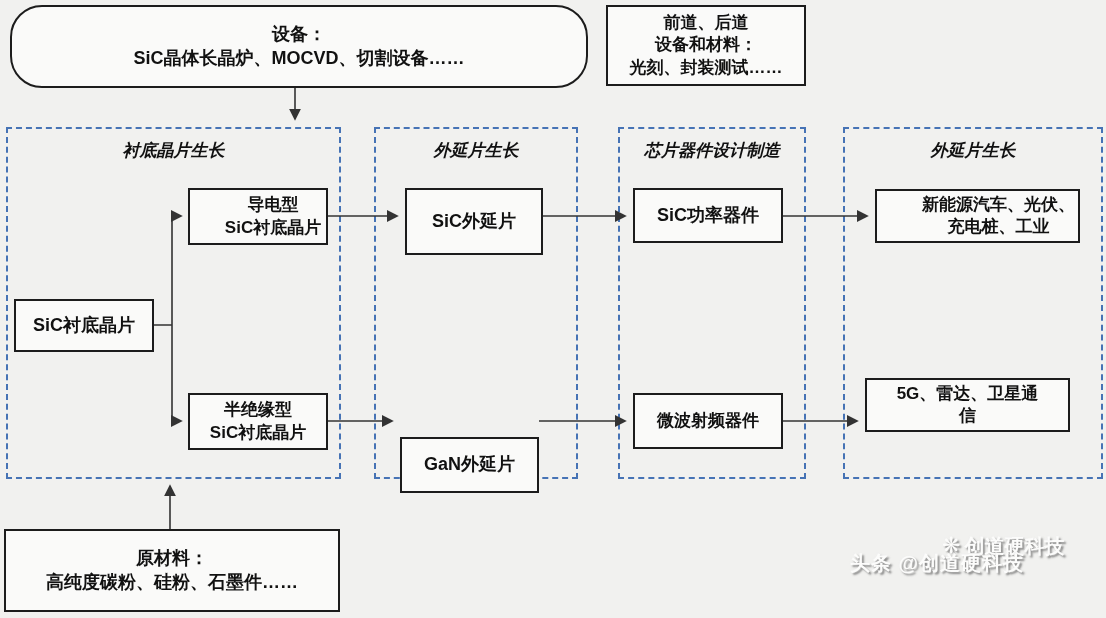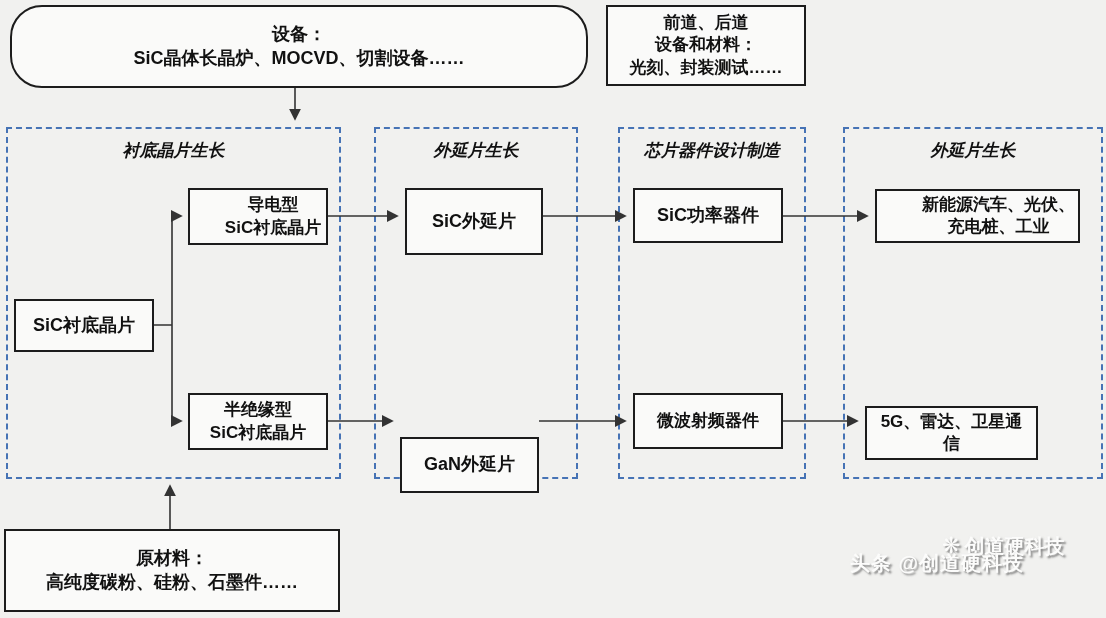--- a/index.html
+++ b/index.html
@@ -78,21 +78,21 @@
   <div class="box fs17" style="left:188px;top:188px;width:140px;height:57px;padding-left:30px;">导电型
 SiC衬底晶片</div>
   <div class="box fs17" style="left:188px;top:393px;width:140px;height:57px;">半绝缘型
 SiC衬底晶片</div>
   <div class="box fs18" style="left:405px;top:188px;width:138px;height:67px;">SiC外延片</div>
   <div class="box fs18" style="left:400px;top:393px;width:139px;height:56px;margin-top:44px;">GaN外延片</div>
   <div class="box fs17" style="left:633px;top:393px;width:150px;height:56px;">微波射频器件</div>
   <div class="box fs18" style="left:633px;top:188px;width:150px;height:55px;">SiC功率器件</div>
   <div class="box fs17" style="left:875px;top:189px;width:205px;height:54px;padding-left:42px;">新能源汽车、光伏、
 充电桩、工业</div>
-  <div class="box fs17" style="left:865px;top:406px;width:173px;height:54px;">5G、雷达、卫星通
+  <div class="box fs17" style="left:865px;top:378px;width:205px;height:54px;">5G、雷达、卫星通
 信</div>
 
   <div class="box fs18" style="left:4px;top:529px;width:336px;height:83px;">原材料：
 高纯度碳粉、硅粉、石墨件……</div>
 
   <svg class="connectors" width="1106" height="618">
     <defs>
       <marker id="arr" viewBox="0 0 10 10" refX="8.5" refY="5" markerWidth="7.5" markerHeight="7.5" orient="auto-start-reverse">
         <path d="M0,0 L10,5 L0,10 z" fill="#333333"></path>
       </marker>

